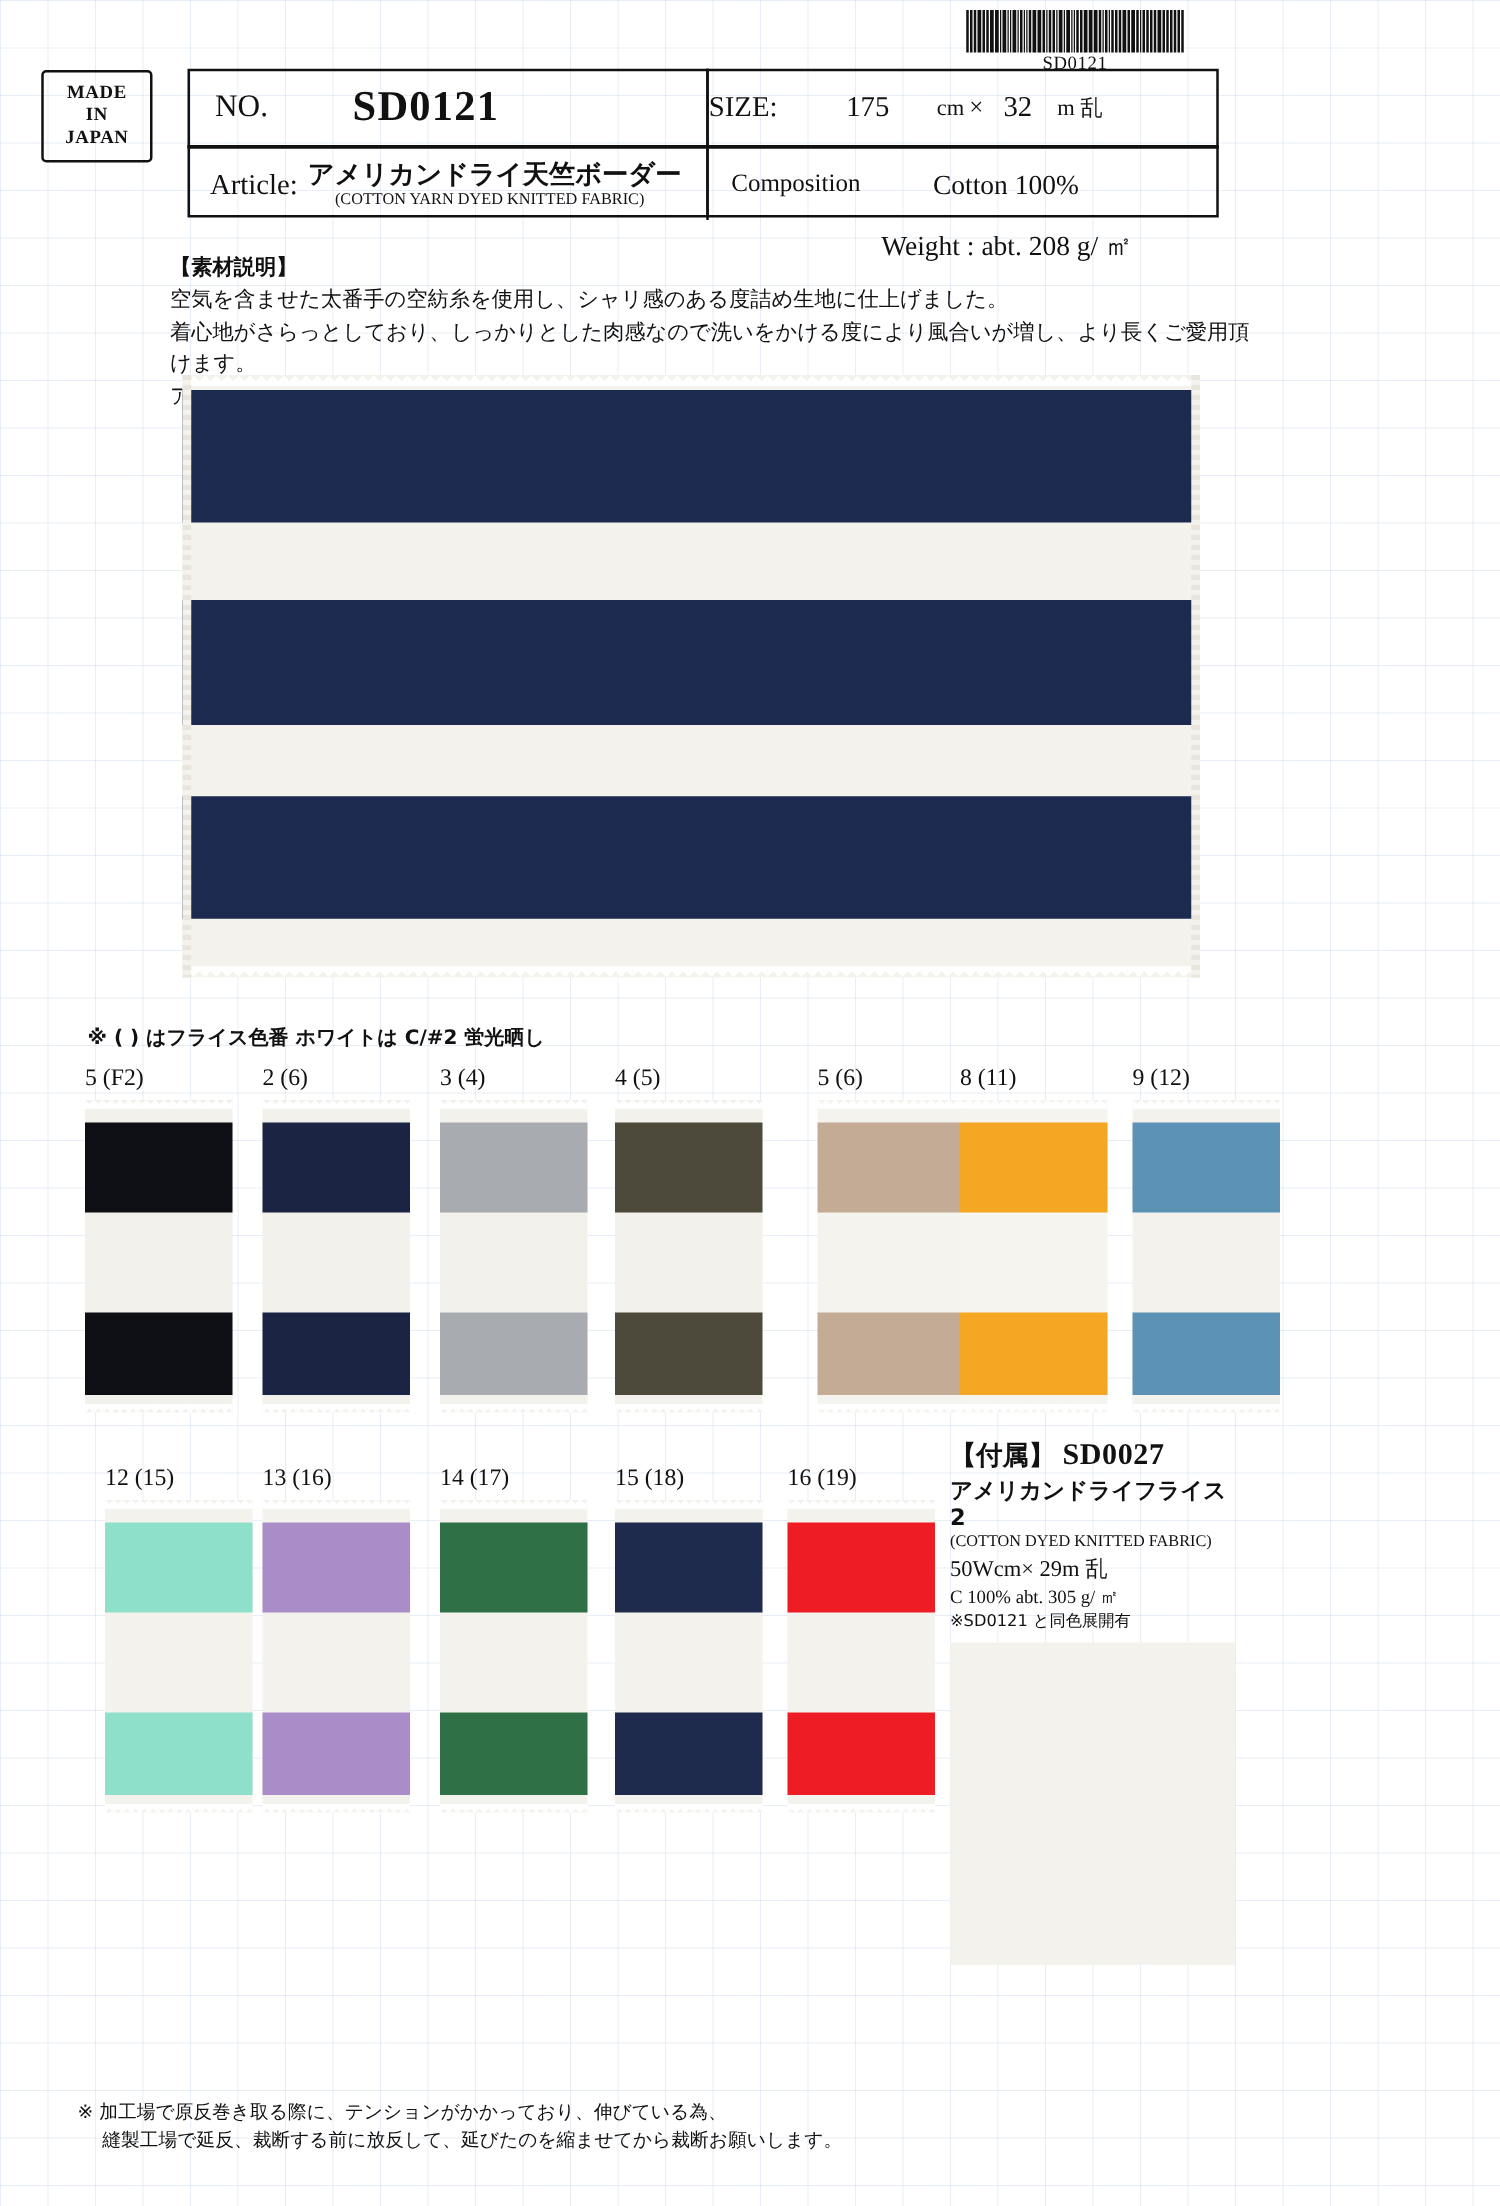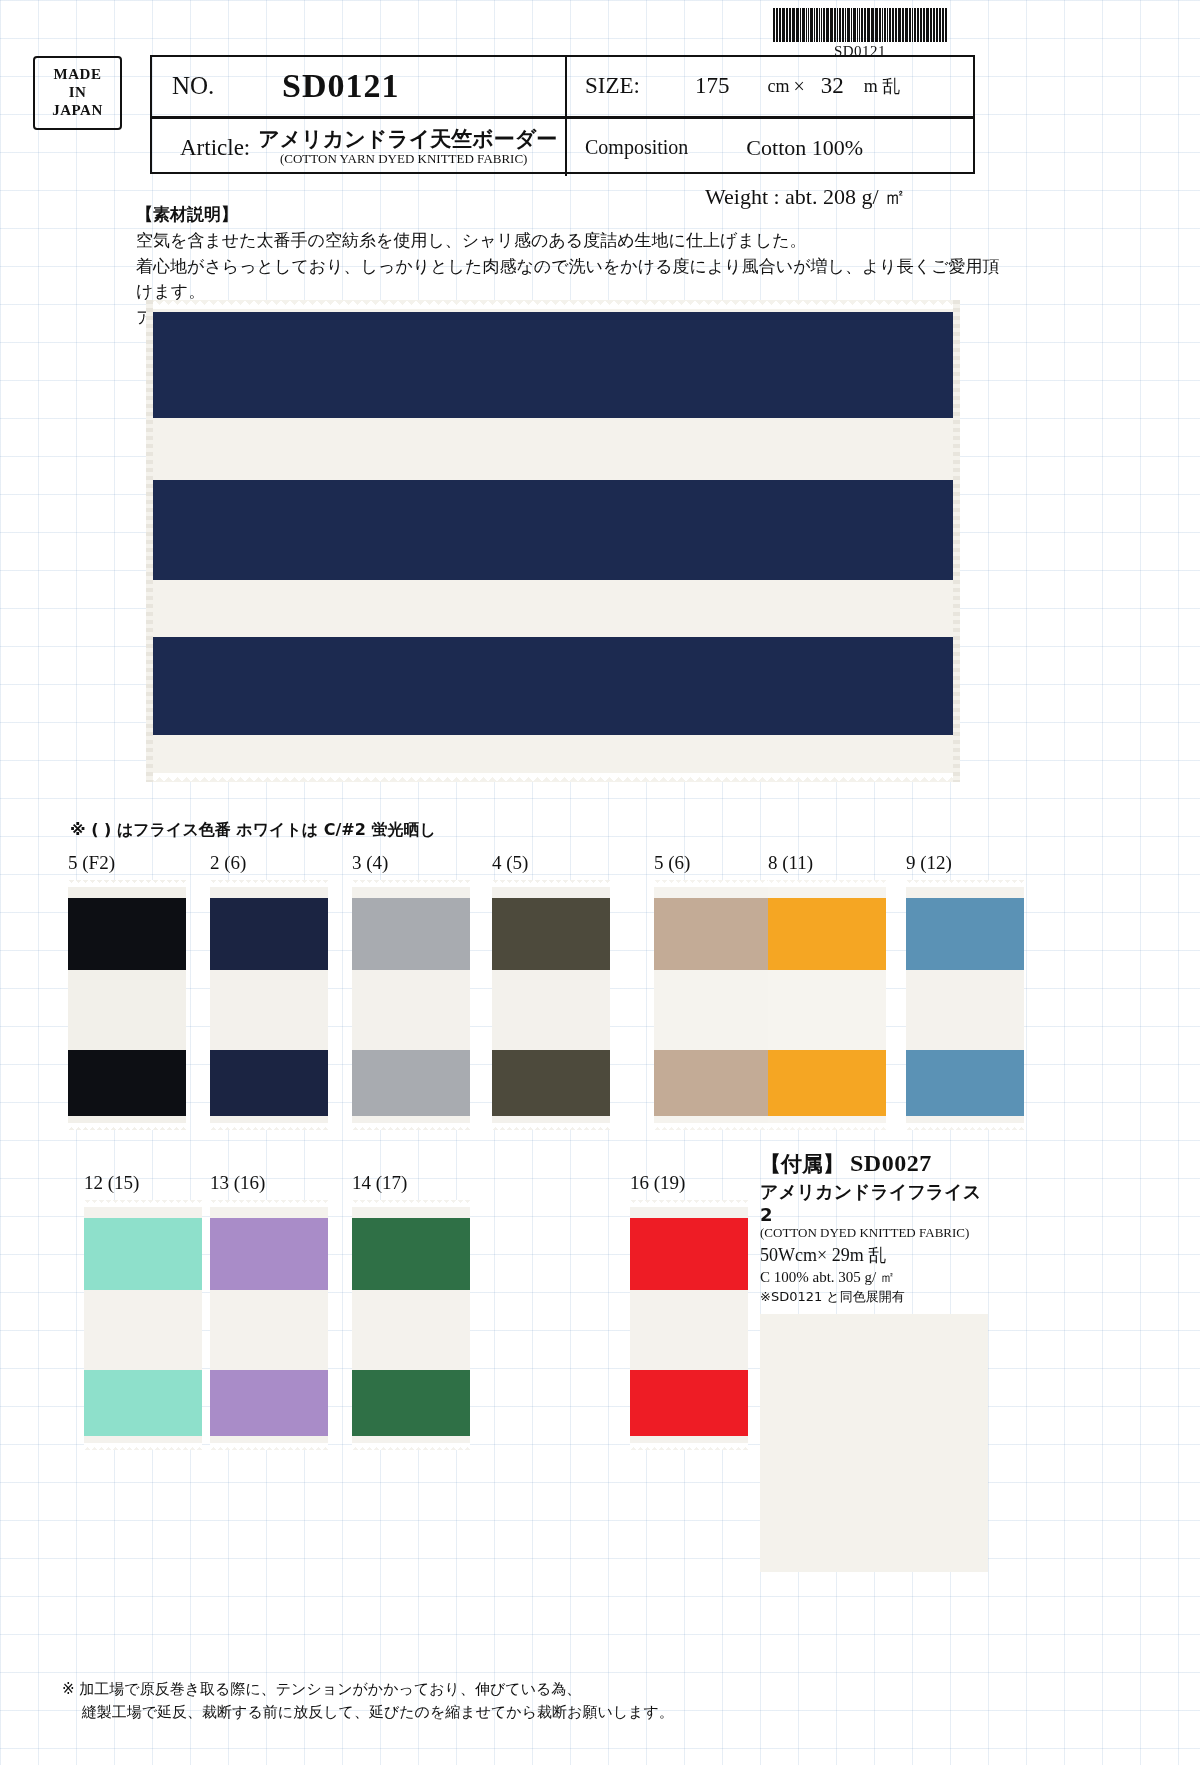--- a/index.html
+++ b/index.html
@@ -36,28 +36,28 @@
   }
 
   
   .hdr{position:absolute;left:150px;top:55px;width:825px;height:120px;}
   .hdr .row1{display:flex;height:62px;}
   .hdr .row2{display:flex;height:57px;border-top:2px solid #111;}
   .c-no{width:415px;border-right:2px solid #111;}
   .c-no .lbl{font-size:25px;padding-left:22px;width:110px;}
   .c-no .val{font-size:34px;font-weight:bold;letter-spacing:1px;}
   .c-size{flex:1;display:flex;align-items:center;}
-  .c-size .lbl{font-size:23px;padding-left:18px;}
+  .c-size .lbl{font-size:23px;}
   .c-size .num{font-size:23px;margin-left:55px;}
   .c-size .u1{font-size:18px;margin-left:38px;}
   .c-size .x{font-size:20px;margin-left:4px;}
   .c-size .num2{font-size:23px;margin-left:16px;}
   .c-size .u2{font-size:18px;margin-left:20px;}
   .c-art{width:415px;border-right:2px solid #111;display:flex;align-items:center;}
-  .c-art .lbl{font-size:23px;padding-left:30px;}
+  .c-art .lbl{font-size:23px;padding-left:18px;}
   .c-art .jp{font-size:21px;font-weight:bold;margin-left:8px;line-height:1.05;}
   .c-art .en{font-size:13px;text-align:center;margin-top:1px;}
   .c-comp{flex:1;display:flex;align-items:center;}
   .c-comp .lbl{font-size:20px;padding-left:18px;}
   .c-comp .val{font-size:22px;margin-left:58px;}
   .hdr-box{position:absolute;left:150px;top:55px;width:825px;height:119px;border:2px solid #111;box-sizing:border-box;pointer-events:none;}
   .hdr-vline{position:absolute;background:#111;}
 
   .weight{position:absolute;left:705px;top:182px;font-size:22px;}
 
@@ -337,20 +337,29 @@
         </div>
         <div class="chip" style="left:284px;">
           <div class="cl">14 (17)</div>
           <div class="sw" style="background:#f4f2ed">
             <div class="b1" style="top:18px;height:72px;background:#2f7046"></div>
             <div class="b2" style="top:170px;height:66px;background:#2f7046"></div>
             <div class="swzigt"></div>
             <div class="swzig"></div>
           </div>
         </div>
+        <div class="chip" style="left:424px;">
+          <div class="cl">15 (18)</div>
+          <div class="sw" style="background:#f4f2ed">
+            <div class="b1" style="top:18px;height:72px;background:#1f2b4d"></div>
+            <div class="b2" style="top:170px;height:66px;background:#1f2b4d"></div>
+            <div class="swzigt"></div>
+            <div class="swzig"></div>
+          </div>
+        </div>
         <div class="chip" style="left:562px;">
           <div class="cl">16 (19)</div>
           <div class="sw" style="background:#f4f2ed">
             <div class="b1" style="top:18px;height:72px;background:#ee1c25"></div>
             <div class="b2" style="top:170px;height:66px;background:#ee1c25"></div>
             <div class="swzigt"></div>
             <div class="swzig"></div>
           </div>
         </div>
       </div>

